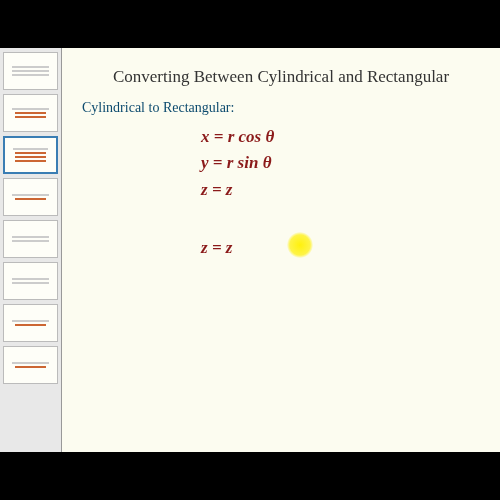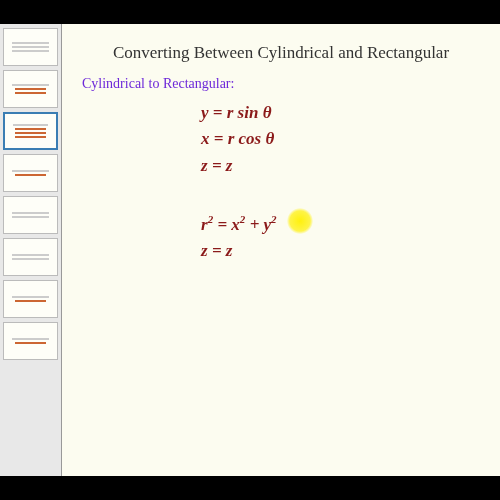--- a/index.html
+++ b/index.html
@@ -8,21 +8,21 @@
       height: 500px;
       background: #000;
       display: flex;
       align-items: center;
       justify-content: center;
       font-family: "Times New Roman", serif;
       overflow: hidden;
     }
     .app-frame {
       width: 500px;
-      height: 452px;
+      height: 404px;
       background: #fff;
       display: flex;
       position: relative;
     }
     .sidebar {
       width: 62px;
       height: 100%;
       background: #e8e8e8;
       border-right: 1px solid #999;
       overflow: hidden;
@@ -59,21 +59,21 @@
     }
     .title {
       text-align: center;
       font-size: 17px;
       color: #333;
       margin-bottom: 12px;
       line-height: 1.3;
     }
     .subhead {
       font-size: 14px;
-      color: #6d28d9;
+      color: #0c4a6e;
       margin-bottom: 8px;
       margin-top: 6px;
     }
     .formula-block {
       text-align: center;
       margin: 0 auto 10px auto;
       width: 160px;
     }
     .formula {
       font-style: italic;
@@ -151,37 +151,34 @@
 
   <div class="content">
     <div class="title">
       <span>Converting Between Cylindrical and Rectangular</span><br>
     </div>
 
     <div class="subhead">Cylindrical to Rectangular:</div>
 
     <div class="formula-block">
       <div class="formula">
-        <span class="var">y</span><span> = </span><span class="var">r sin θ</span>
+        <span class="var">x</span><span> = </span><span class="var">r cos θ</span>
       </div>
       <div class="formula">
-        <span class="var">x</span><span> = </span><span class="var">r cos θ</span>
+        <span class="var">y</span><span> = </span><span class="var">r sin θ</span>
       </div>
       <div class="formula">
         <span class="var">z</span><span> = </span><span class="var">z</span>
       </div>
     </div>
 
     <div class="spacer"></div>
 
 
     <div class="formula-block" style="position:relative;">
       <div class="formula">
-        <span class="var">r</span><span class="sup">2</span><span> = x</span><span class="sup">2</span><span> + y</span><span class="sup">2</span>
-      </div>
-      <div class="formula">
         <span class="var">z</span><span> = </span><span class="var">z</span>
       </div>
       <div class="highlight" style="left:86px; top:-3px;"></div>
     </div>
   </div>
 
 </div>
 
 </body></html>

